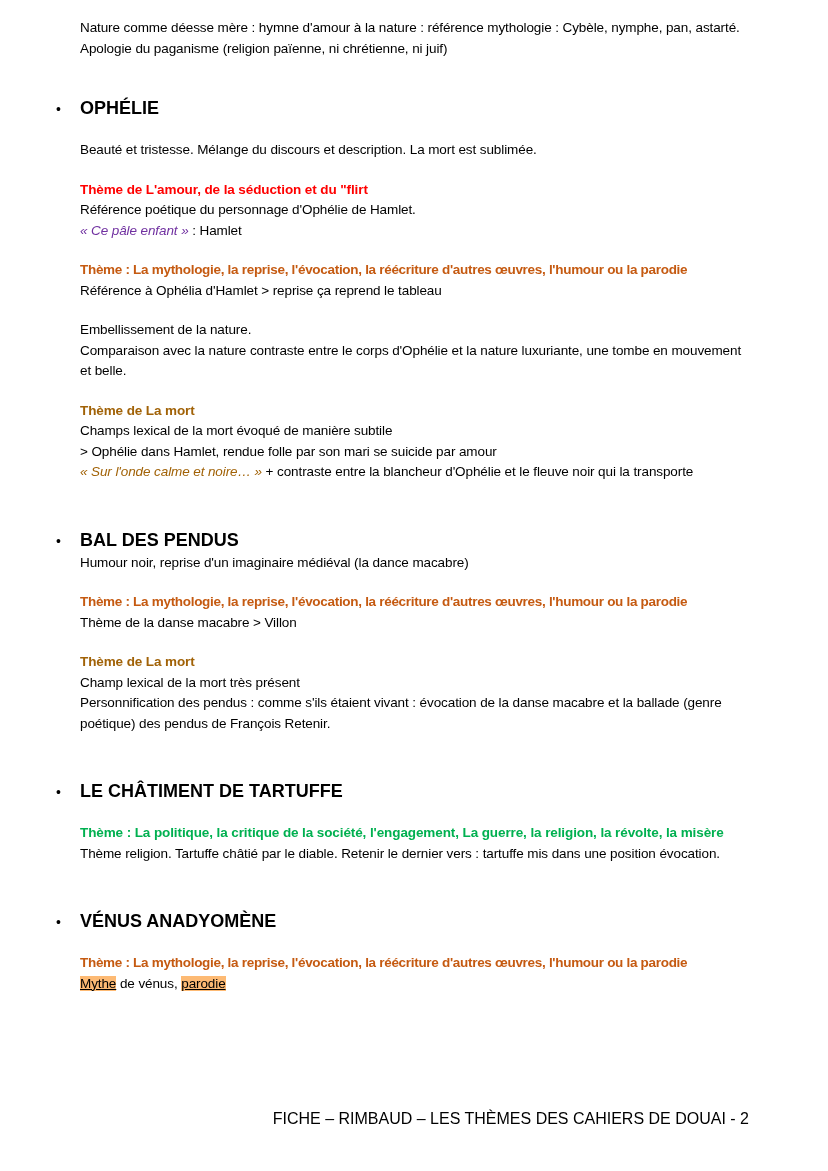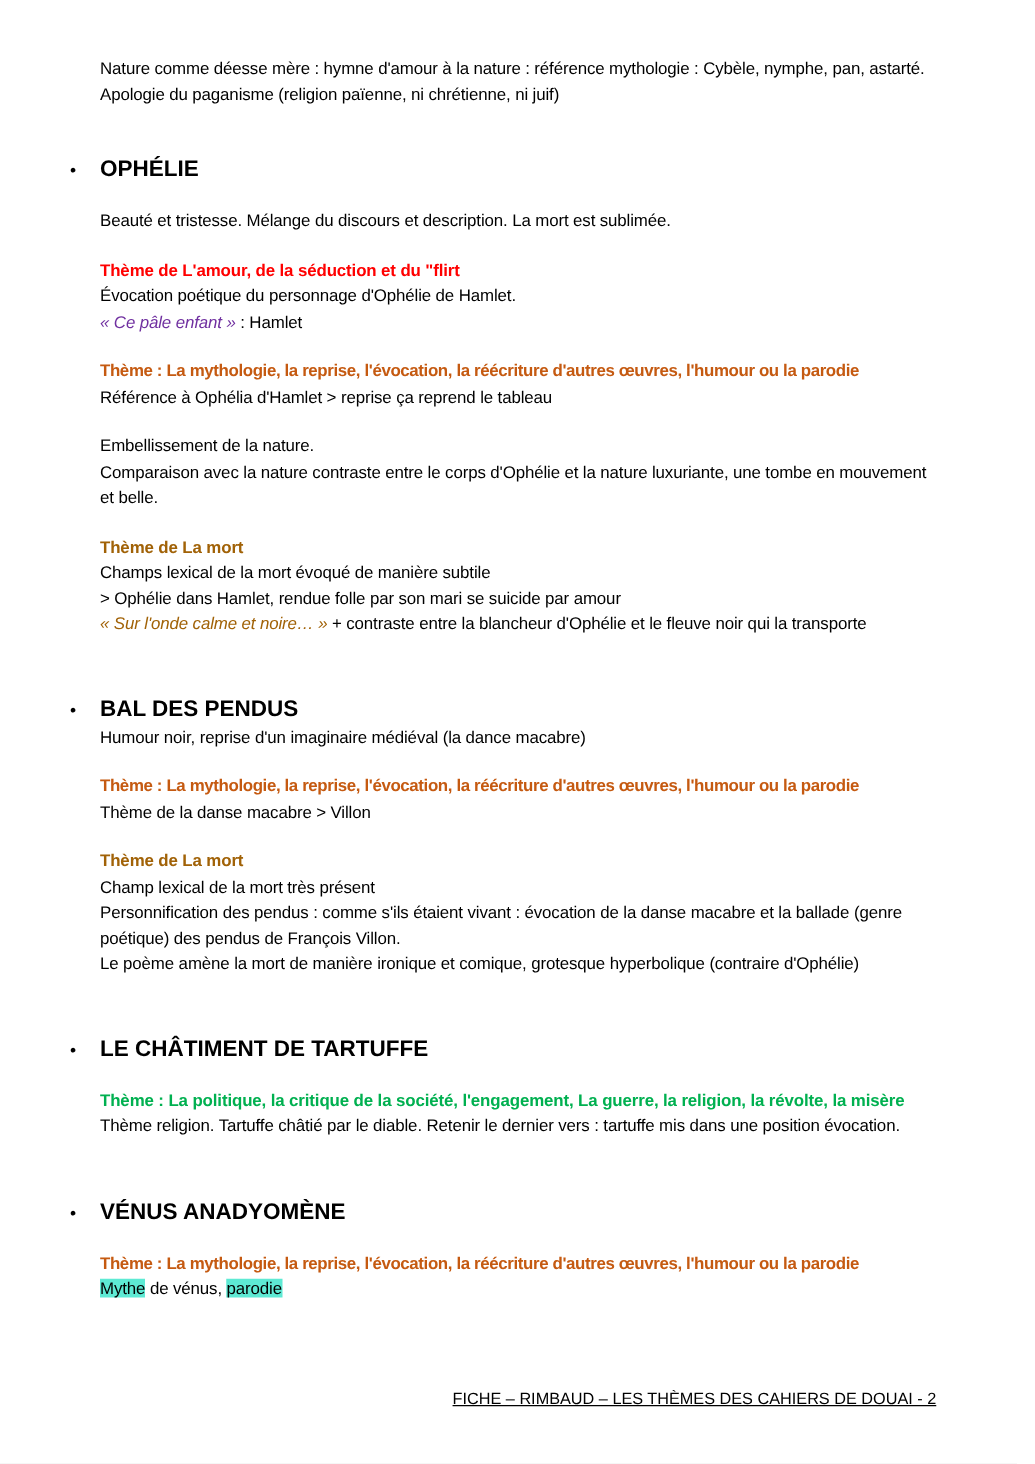--- a/index.html
+++ b/index.html
@@ -1,19 +1,19 @@
 <!DOCTYPE html>
 <html><head>
 <meta charset="utf-8">
 <style>
   html,body{margin:0;padding:0;background:#e9e9e9;}
   .page{
     width:828px;height:1171px;position:relative;overflow:hidden;background:#ffffff;
     font-family:"Liberation Sans",sans-serif;font-size:13.5px;line-height:20.5px;
-    color:#000;padding:45px 80px 0 80px;box-sizing:border-box;letter-spacing:-0.1px;
+    color:#000;padding:18px 80px 0 80px;box-sizing:border-box;letter-spacing:-0.1px;
     margin:0 auto;
   }
   .line{margin:0;}
   .nw{white-space:nowrap;}
   .section{margin-top:36px;}
   .section.mt-lg{margin-top:44px;}
   .section-heading{display:flex;align-items:baseline;margin-left:-24px;margin-bottom:4px;}
   .section-heading.gap-after{margin-bottom:19px;}
   .section-heading.tight{margin-bottom:0;}
   .bullet{width:24px;flex:0 0 24px;font-size:14px;letter-spacing:0;}
@@ -21,41 +21,41 @@
   .theme{margin-top:19px;}
   .theme-title{font-weight:bold;}
   .theme-title.nw{letter-spacing:-0.3px;}
   .c-red{color:#FF0000;}
   .c-orange-dark{color:#C55A11;}
   .c-blue{color:#2E74B5;}
   .c-orange{color:#a16207;}
   .c-green{color:#00B050;}
   .c-purple{color:#7030A0;}
   .italic{font-style:italic;}
-  .hl{background:#5eead4;}
-  .footer{position:absolute;right:79px;bottom:42px;font-size:13px;letter-spacing:0;text-decoration:underline;}
+  .hl{background:#fdba74;text-decoration:underline;}
+  .footer{position:absolute;right:79px;bottom:42px;font-size:16px;letter-spacing:0;}
 </style>
 </head>
 <body>
 
 <div class="page">
 
   <p class="line nw">Nature comme déesse mère : hymne d'amour à la nature : référence mythologie : Cybèle, nymphe, pan, astarté.</p>
   <p class="line">Apologie du paganisme (religion païenne, ni chrétienne, ni juif)</p>
 
   <section class="section">
     <div class="section-heading gap-after">
       <span class="bullet">•</span>
       <h2 class="section-title">OPHÉLIE</h2>
     </div>
     <p class="line">Beauté et tristesse. Mélange du discours et description. La mort est sublimée.</p>
 
     <div class="theme">
       <p class="line theme-title c-red">Thème de L'amour, de la séduction et du "flirt</p>
-      <p class="line">Évocation poétique du personnage d'Ophélie de Hamlet.</p>
+      <p class="line">Référence poétique du personnage d'Ophélie de Hamlet.</p>
       <p class="line"><span class="italic c-purple">« Ce pâle enfant »</span><span> : Hamlet</span></p>
     </div>
 
     <div class="theme">
       <p class="line theme-title c-orange-dark nw">Thème : La mythologie, la reprise, l'évocation, la réécriture d'autres œuvres, l'humour ou la parodie</p>
       <p class="line">Référence à Ophélia d'Hamlet &gt; reprise ça reprend le tableau</p>
     </div>
 
     <div class="theme">
       <p class="line">Embellissement de la nature.</p>
@@ -78,22 +78,21 @@
     <p class="line">Humour noir, reprise d'un imaginaire médiéval (la dance macabre)</p>
 
     <div class="theme">
       <p class="line theme-title c-orange-dark nw">Thème : La mythologie, la reprise, l'évocation, la réécriture d'autres œuvres, l'humour ou la parodie</p>
       <p class="line">Thème de la danse macabre &gt; Villon</p>
     </div>
 
     <div class="theme">
       <p class="line theme-title c-orange">Thème de La mort</p>
       <p class="line">Champ lexical de la mort très présent</p>
-      <p class="line">Personnification des pendus : comme s'ils étaient vivant : évocation de la danse macabre et la ballade (genre poétique) des pendus de François Villon.</p>
-      <p class="line nw">Le poème amène la mort de manière ironique et comique, grotesque hyperbolique (contraire d'Ophélie)</p>
+      <p class="line">Personnification des pendus : comme s'ils étaient vivant : évocation de la danse macabre et la ballade (genre poétique) des pendus de François Retenir.</p>
     </div>
   </section>
 
   <section class="section mt-lg">
     <div class="section-heading">
       <span class="bullet">•</span>
       <h2 class="section-title">LE CHÂTIMENT DE TARTUFFE</h2>
     </div>
 
     <div class="theme">

